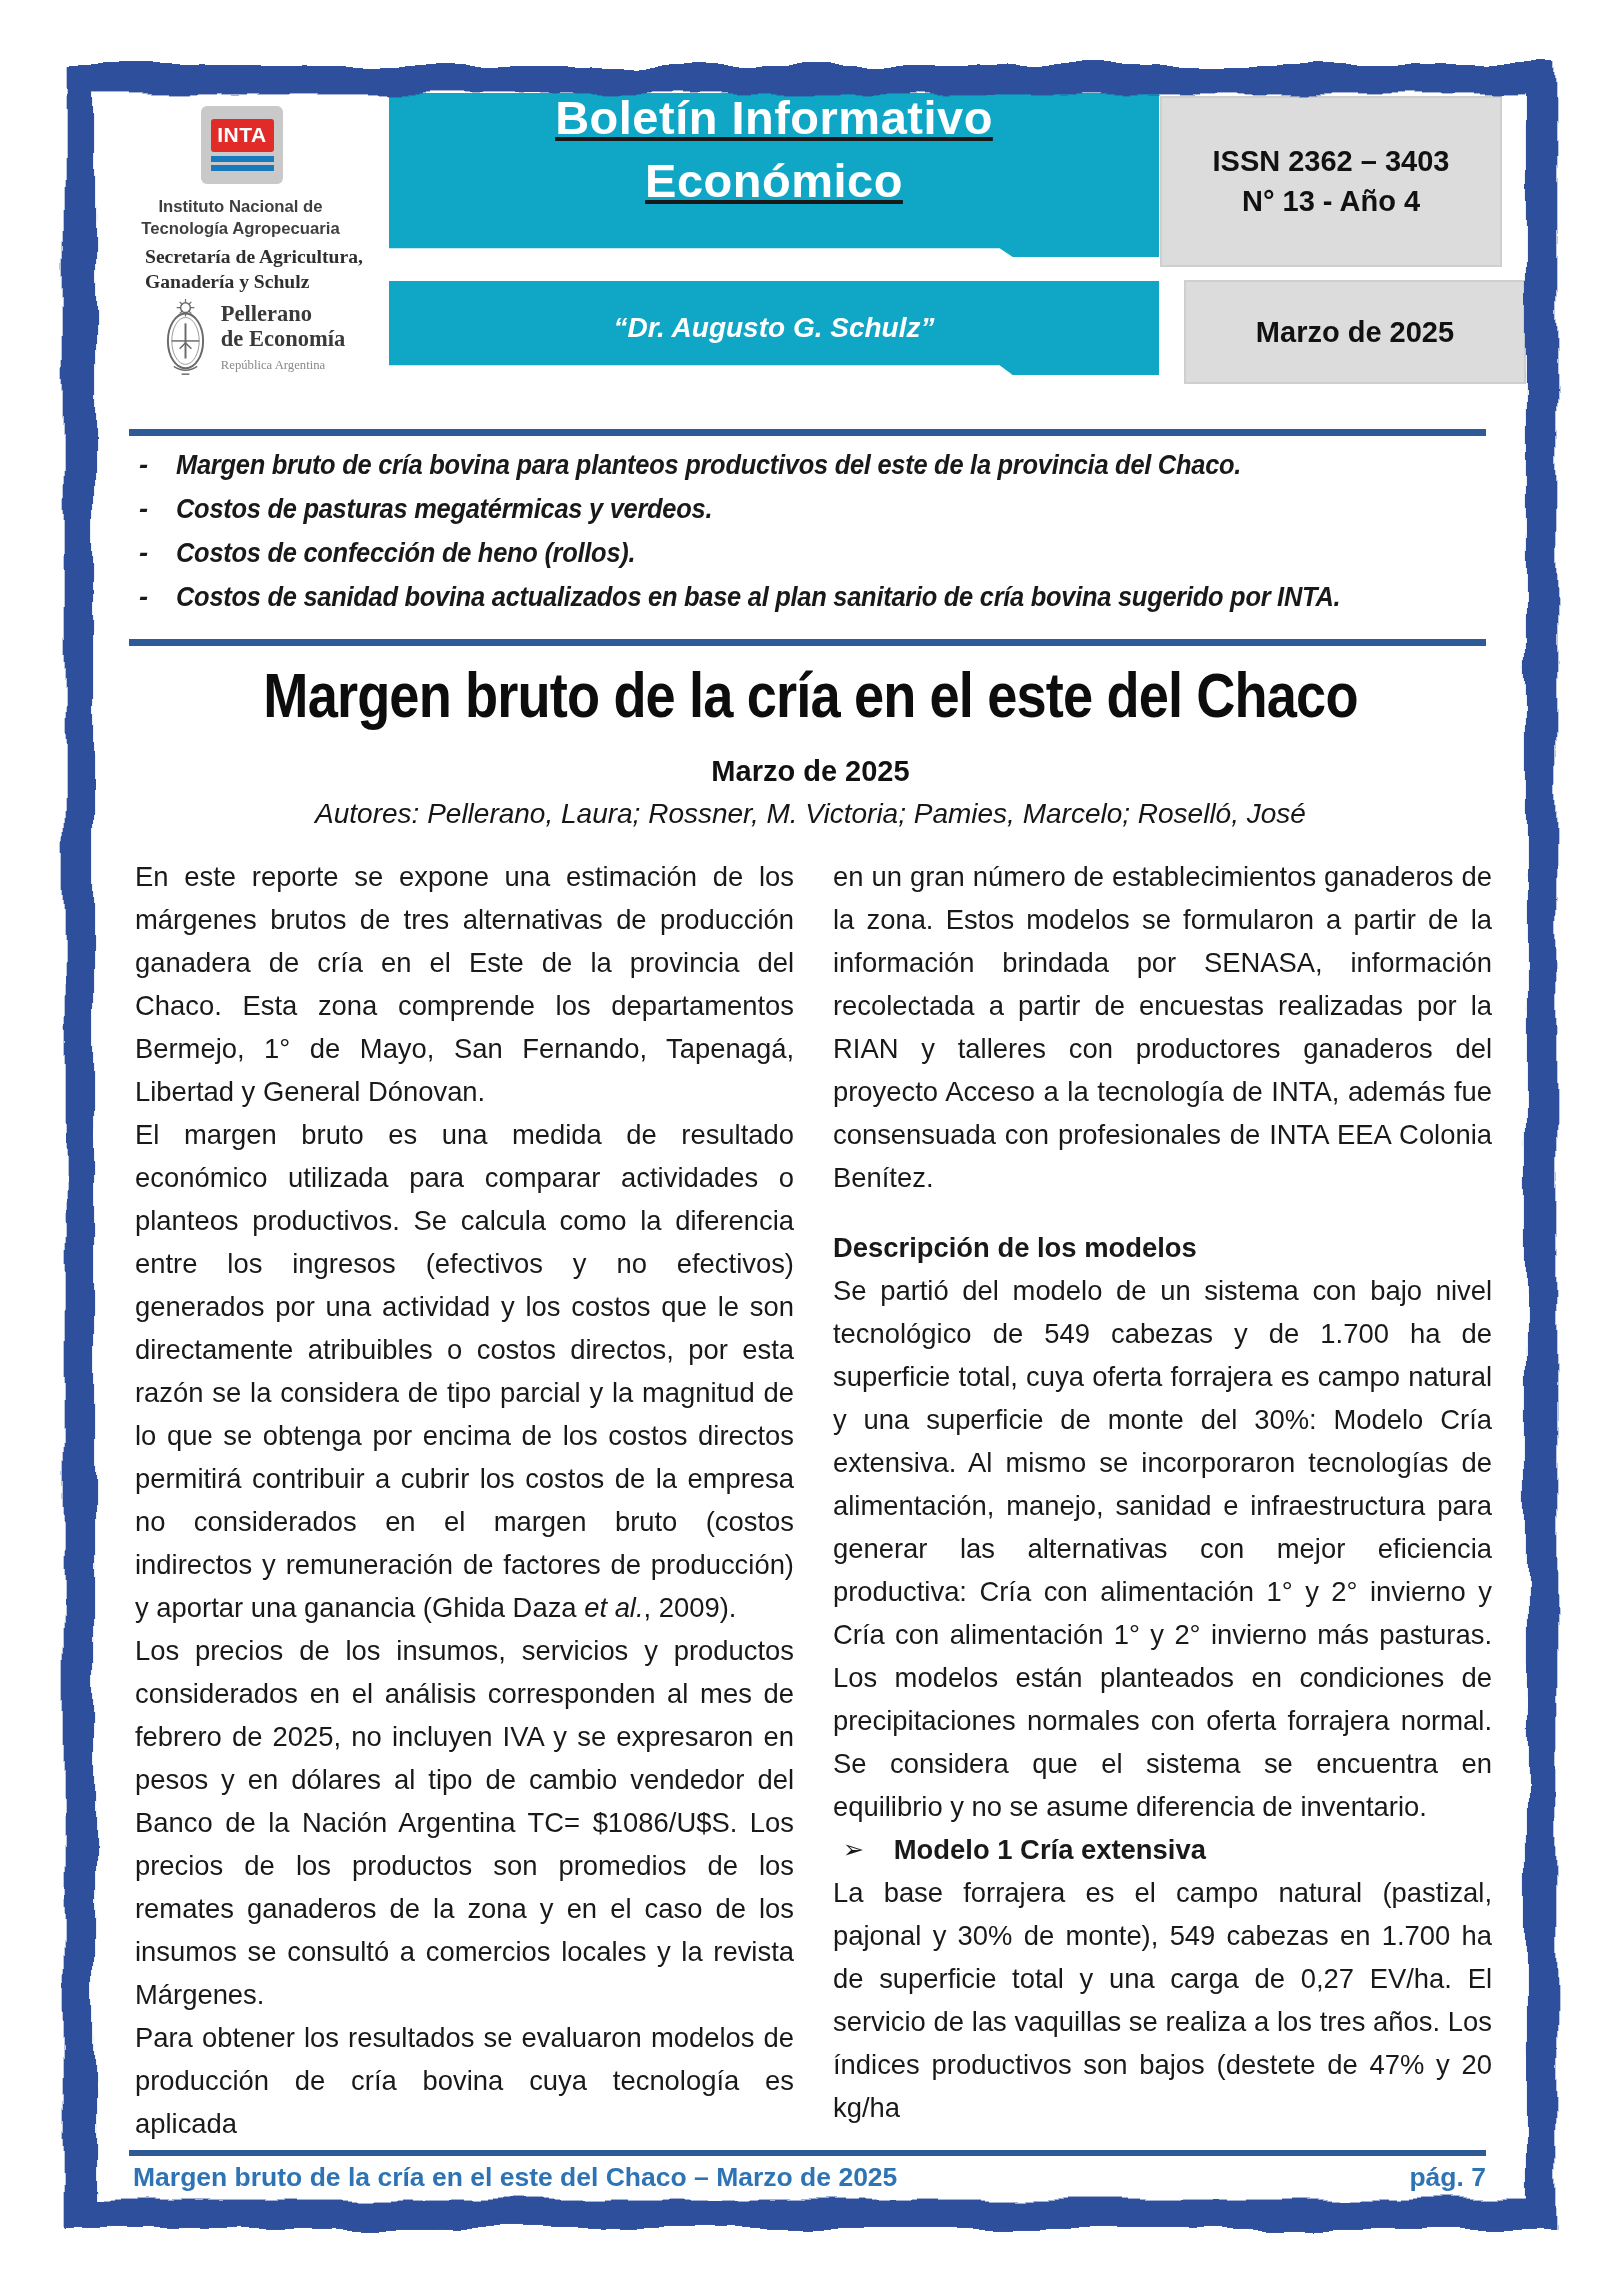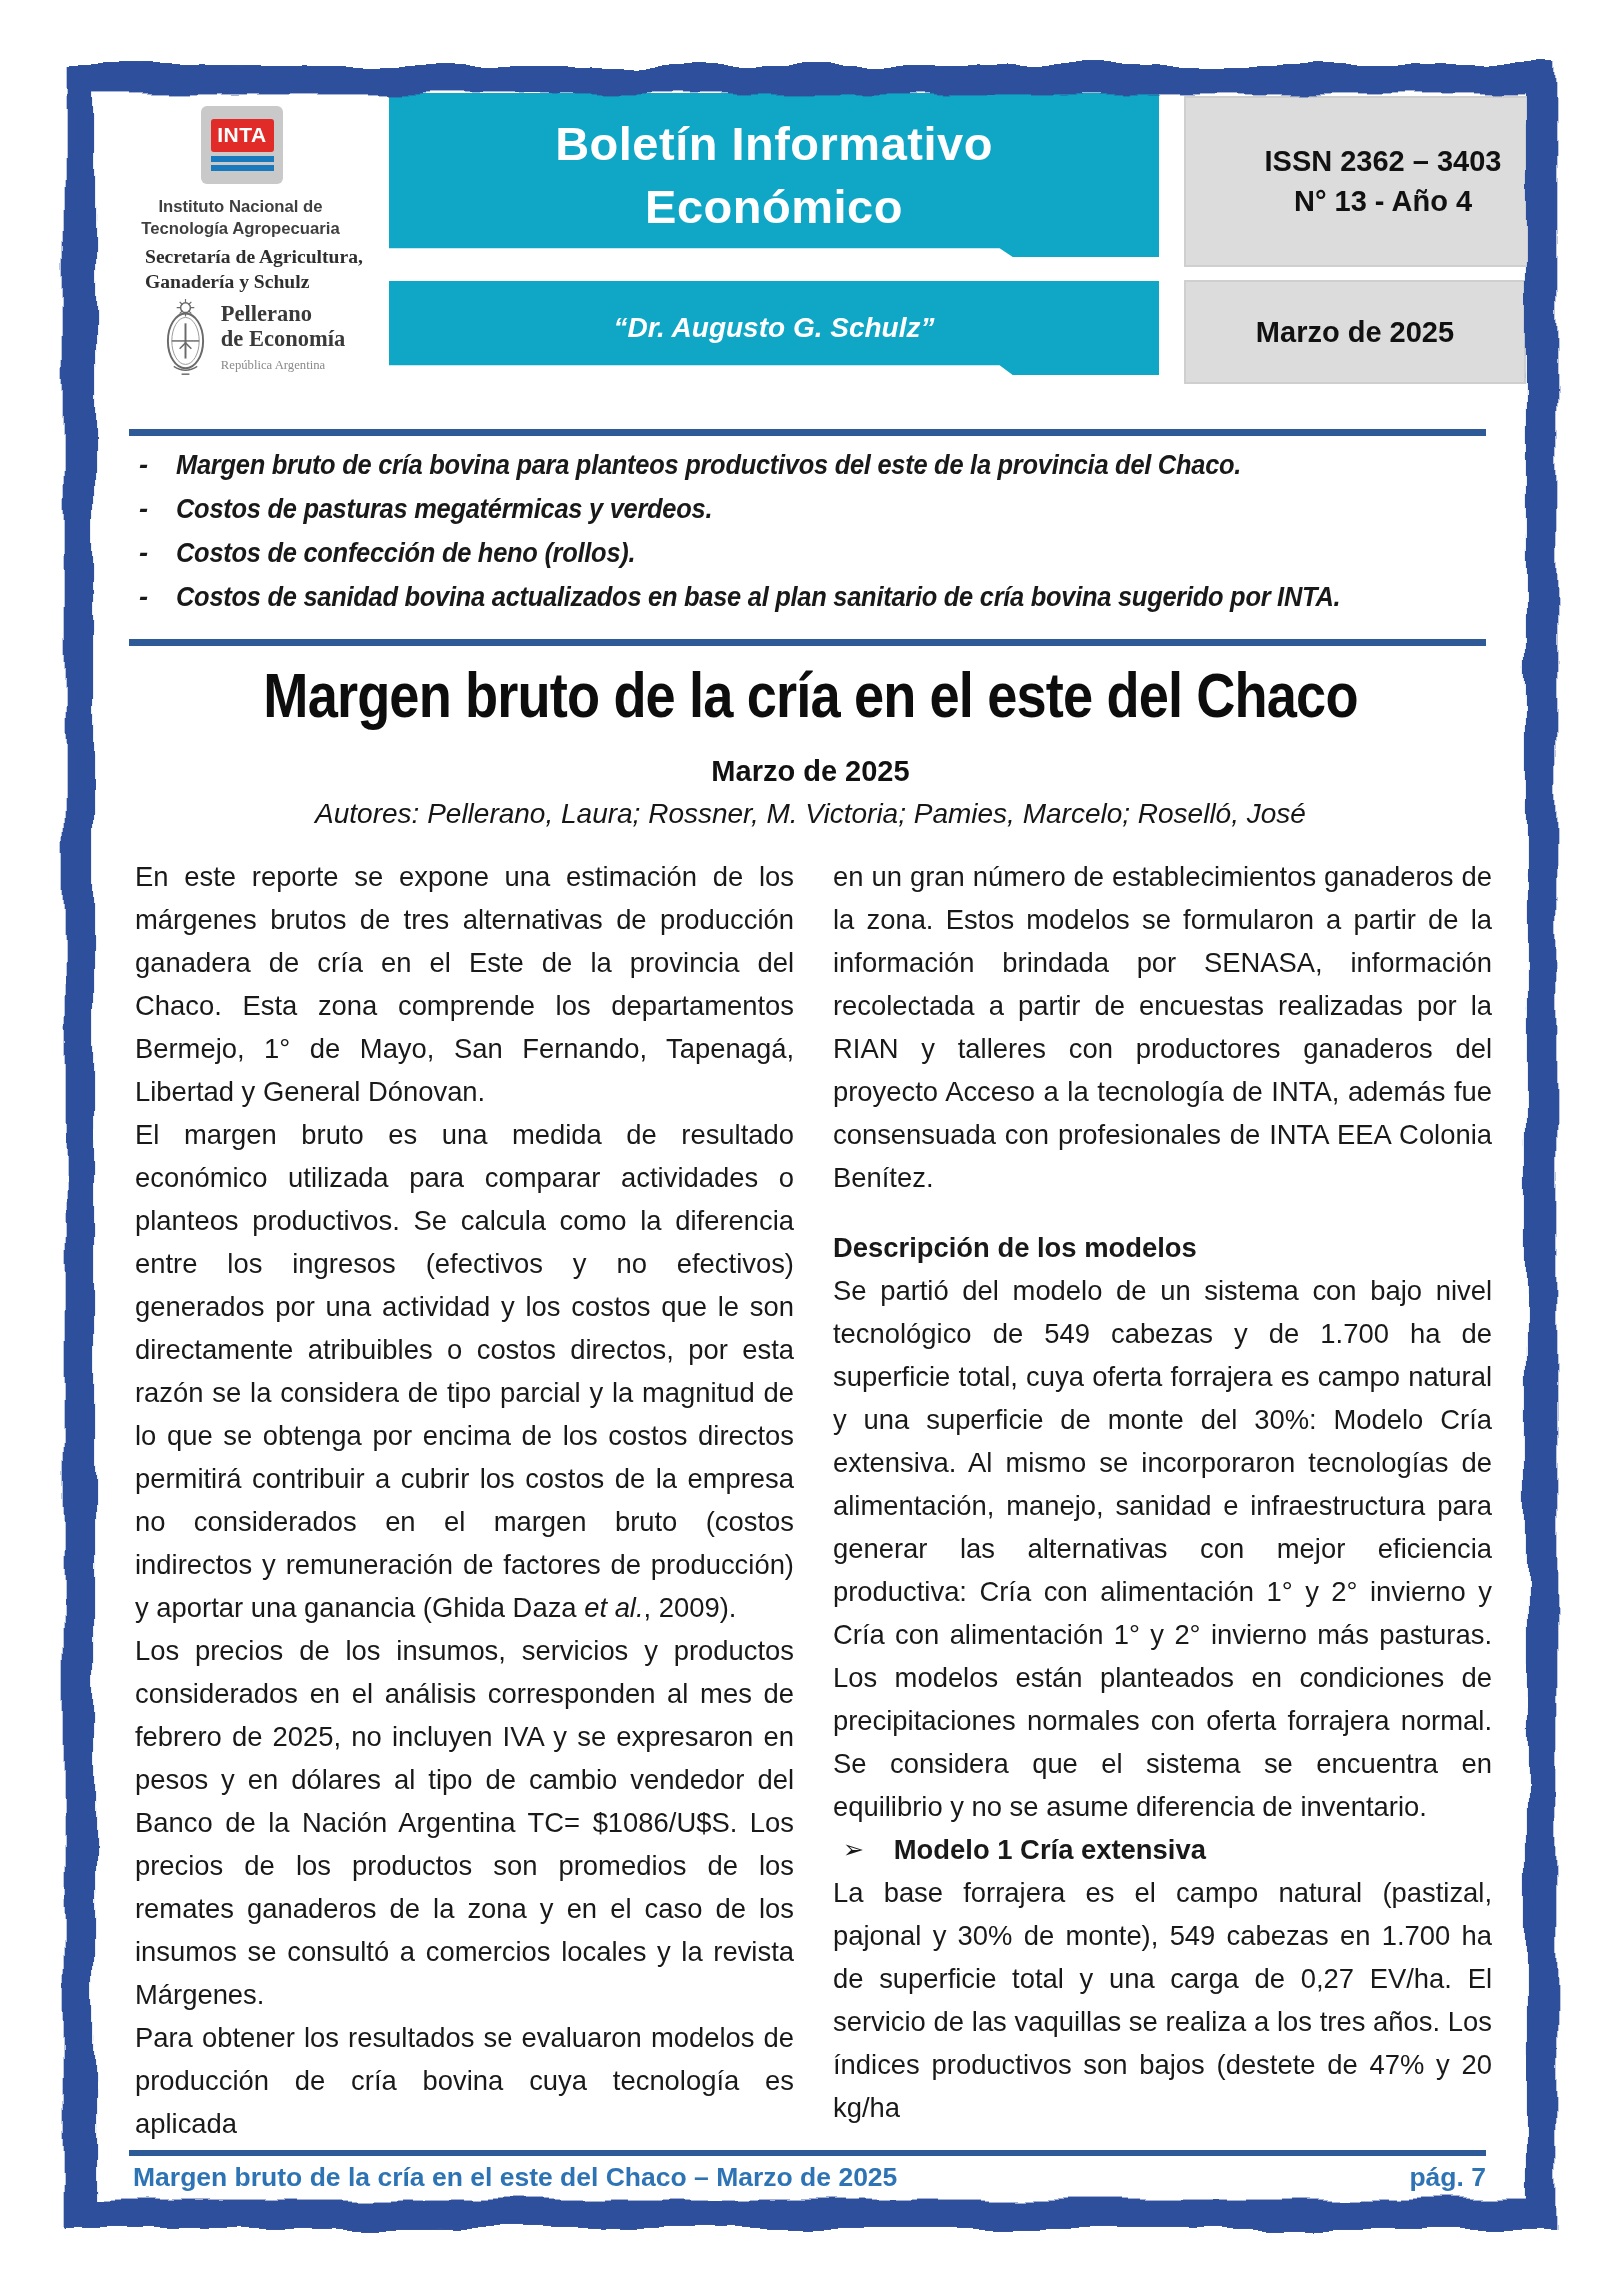--- a/index.html
+++ b/index.html
@@ -19,30 +19,30 @@
   .inta-name{left:123px;top:196px;width:235px;text-align:center;font-weight:bold;font-size:16.7px;line-height:21.6px;color:#3f3f3f;}
   .secretaria{left:145px;top:245px;width:274px;font-family:"Liberation Serif",serif;font-weight:bold;
     font-size:19.6px;line-height:24.5px;color:#2f2f2f;}
   .ministerio-row{left:160px;top:294px;display:flex;align-items:center;gap:9.8px;}
   .ministerio-text{font-family:"Liberation Serif",serif;color:#3a3a3a;}
   .ministerio-text .l1,.ministerio-text .l2{font-weight:bold;font-size:22.5px;line-height:24.5px;}
   .ministerio-text .l3{font-size:12.7px;line-height:15.7px;color:#8a8a8a;margin-top:7px;}
   
   .banner1{left:389px;top:93px;width:770px;height:164px;background:#10a6c6;
     clip-path:polygon(0 0,100% 0,100% 100%,81% 100%,79.3% 94.6%,0 94.6%);
-    display:flex;flex-direction:column;align-items:center;justify-content:center;gap:13.7px;z-index:2;}
+    display:flex;flex-direction:column;align-items:center;gap:13.7px;z-index:2;text-decoration:underline;}
   .banner1 .bl{color:#fff;font-weight:bold;font-size:47px;line-height:49px;letter-spacing:0.5px;}
   .banner2{left:389px;top:281px;width:770px;height:94px;background:#10a6c6;
     clip-path:polygon(0 0,100% 0,100% 100%,81% 100%,79.3% 89.5%,0 89.5%);
     display:flex;flex-direction:column;align-items:center;justify-content:center;gap:2px;z-index:2;}
   .banner2 .s1{color:#fff;font-weight:bold;font-size:28px;line-height:32px;}
   .banner2 .s2{color:#fff;font-weight:bold;font-style:italic;font-size:28px;line-height:32px;}
   
   .graybox{background:#dcdcdc;border:2px solid #cfcfcf;display:flex;flex-direction:column;align-items:center;justify-content:center;z-index:2;}
-  .issn-box{left:1184px;top:96px;width:338px;height:167px;gap:5.9px;padding-left:28px;}
+  .issn-box{left:1160px;top:96px;width:338px;height:167px;gap:5.9px;}
   .issn-box .t{font-weight:bold;font-size:29px;line-height:35px;color:#111;}
   .date-box{left:1184px;top:280px;width:338px;height:100px;}
   .date-box .t{font-weight:bold;font-size:29px;color:#111;}
   
   .rule{height:6.9px;background:#2e5b97;z-index:2;}
   .rule-top{left:129px;top:429px;width:1357px;}
   .rule-bottom{left:129px;top:639px;width:1357px;}
   .highlights{left:139px;top:443px;width:1353px;z-index:2;}
   .hl-item{display:flex;height:44px;align-items:center;}
   .hl-dash{width:37px;font-weight:bold;font-style:italic;font-size:27.4px;color:#191919;}

